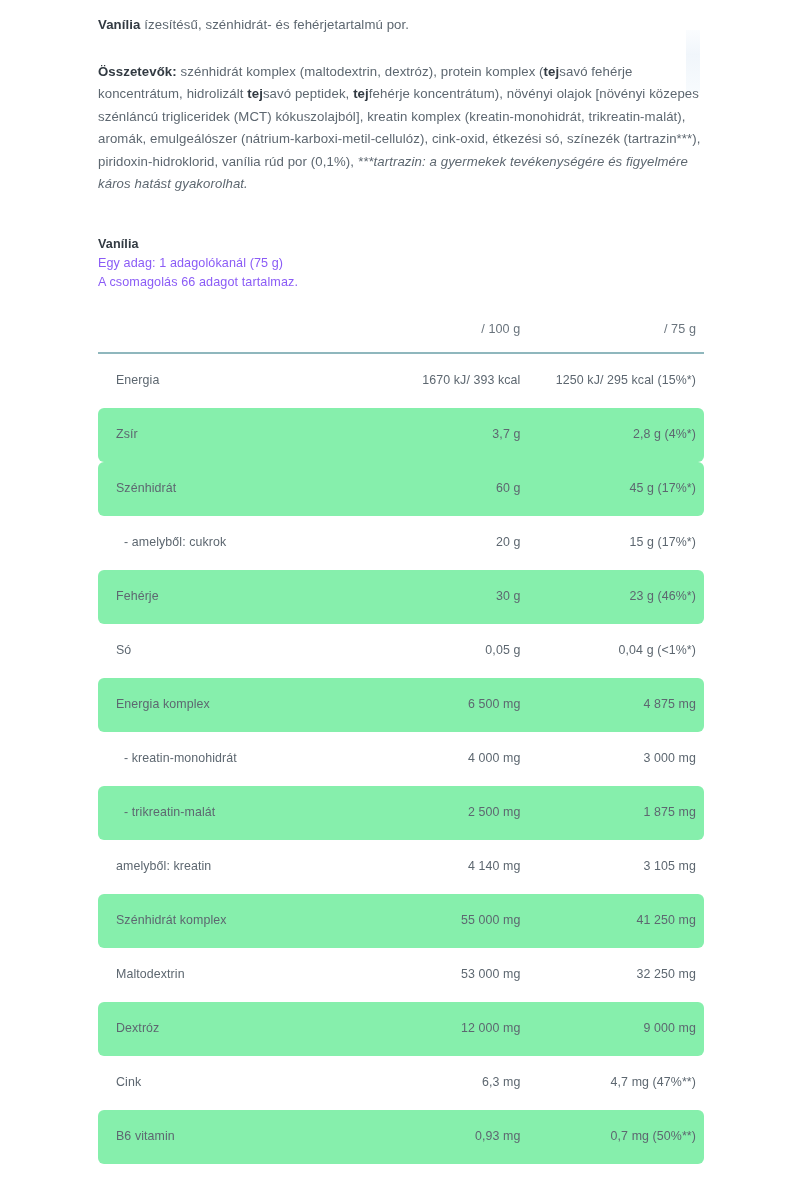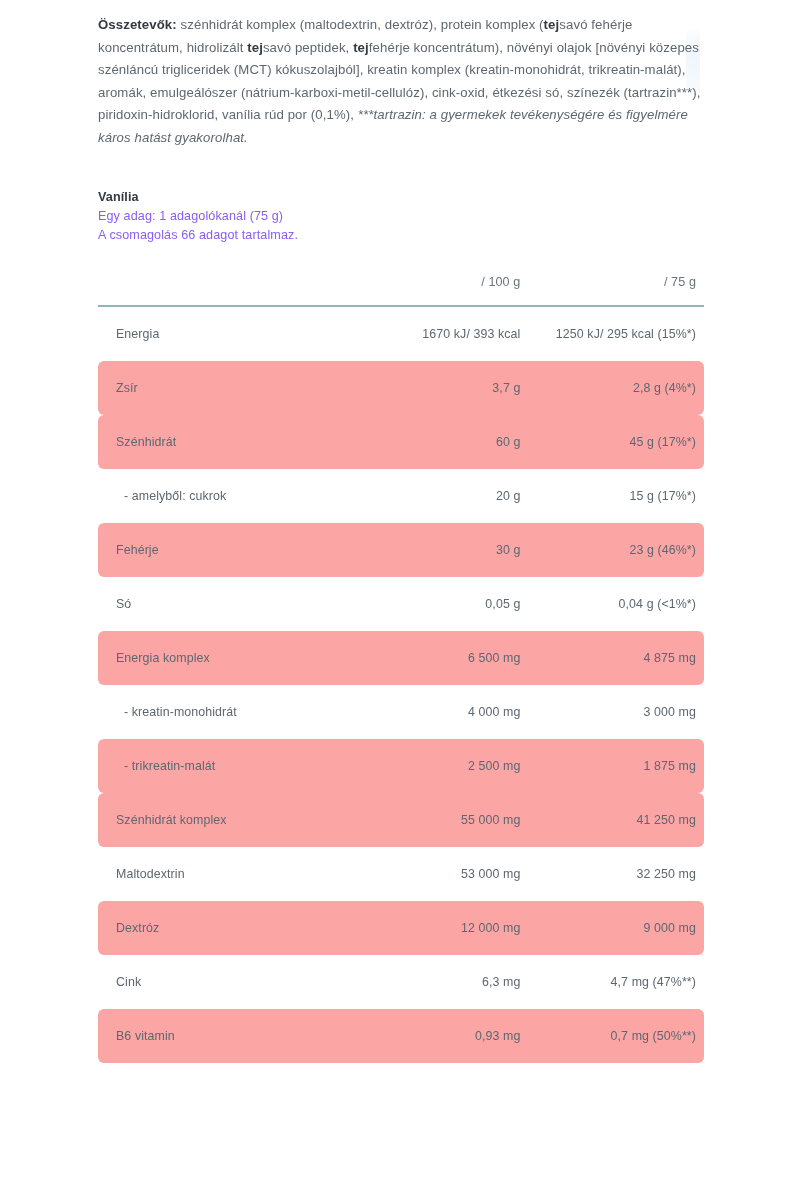--- a/index.html
+++ b/index.html
@@ -105,33 +105,36 @@
     height: 52px;
     color: #5d6770;
     vertical-align: middle;
     background-clip: padding-box;
   }
   .nutri tbody tr.row td.label { text-align: left; padding-left: 18px; }
   .nutri tbody tr.row td.v1 { text-align: right; padding-right: 26px; }
   .nutri tbody tr.row td.v2 { text-align: right; padding-right: 8px; }
   .nutri tbody tr.row.sub td.label { padding-left: 26px; }
 
-  .nutri tbody tr.striped td { background-color: #fca5a5; }
+  .nutri tbody tr.striped td { background-color: #86efac; }
   .nutri tbody tr.striped td.label { border-radius: 6px 0 0 6px; }
   .nutri tbody tr.striped td.v2 { border-radius: 0 6px 6px 0; }
 </style>
 </head>
 <body>
 
 <div class="page">
 
   <div class="bg-strip"></div>
 
   <div class="content">
 
+    <p class="intro lead">
+      <span class="b">Vanília</span><span> ízesítésű, szénhidrát- és fehérjetartalmú por.</span>
+    </p>
 
     <p class="intro">
       <span class="b">Összetevők:</span><span id="ingredients-text"><span> szénhidrát komplex (maltodextrin, dextróz), protein komplex (</span><span class="b">tej</span><span>savó fehérje koncentrátum, hidrolizált </span><span class="b">tej</span><span>savó peptidek, </span><span class="b">tej</span><span>fehérje koncentrátum), növényi olajok [növényi közepes szénláncú trigliceridek (MCT) kókuszolajból], kreatin komplex (kreatin-monohidrát, trikreatin-malát), aromák, emulgeálószer (nátrium-karboxi-metil-cellulóz), cink-oxid, étkezési só, színezék (tartrazin***), piridoxin-hidroklorid, vanília rúd por (0,1%), </span><span class="em">***tartrazin: a gyermekek tevékenységére és figyelmére káros hatást gyakorolhat.</span></span>
     </p>
 
     <div class="flavour-block">
       <div class="flavour-name">Vanília</div>
       <div class="serving-line">Egy adag: 1 adagolókanál (75 g)</div>
       <div class="serving-line">A csomagolás 66 adagot tartalmaz.</div>
     </div>
@@ -193,20 +196,25 @@
           <tr class="row sub">
             <td class="label">- kreatin-monohidrát</td>
             <td class="v1">4 000 mg</td>
             <td class="v2">3 000 mg</td>
           </tr>
           <tr class="row sub striped">
             <td class="label">- trikreatin-malát</td>
             <td class="v1">2 500 mg</td>
             <td class="v2">1 875 mg</td>
           </tr>
+          <tr class="row">
+            <td class="label">amelyből: kreatin</td>
+            <td class="v1">4 140 mg</td>
+            <td class="v2">3 105 mg</td>
+          </tr>
           <tr class="row striped">
             <td class="label">Szénhidrát komplex</td>
             <td class="v1">55 000 mg</td>
             <td class="v2">41 250 mg</td>
           </tr>
           <tr class="row">
             <td class="label">Maltodextrin</td>
             <td class="v1">53 000 mg</td>
             <td class="v2">32 250 mg</td>
           </tr>

